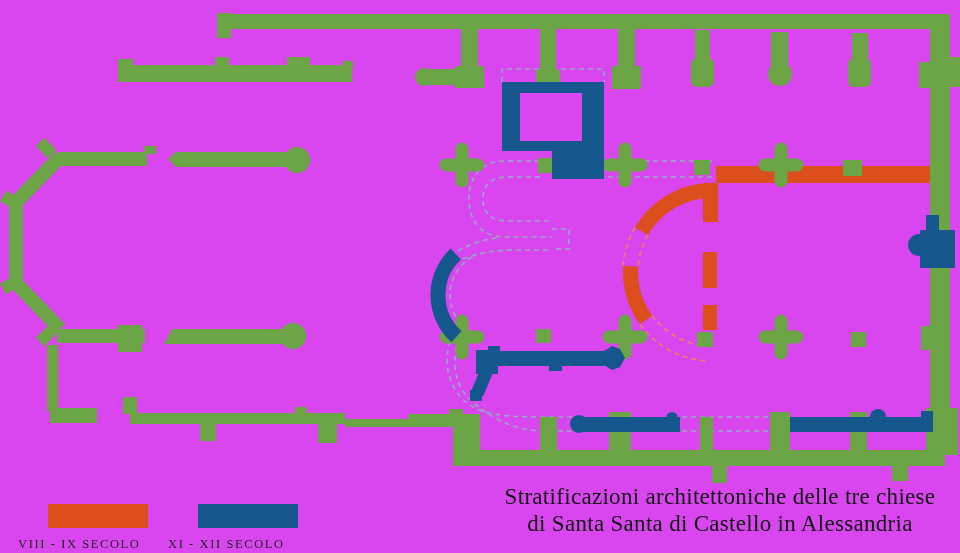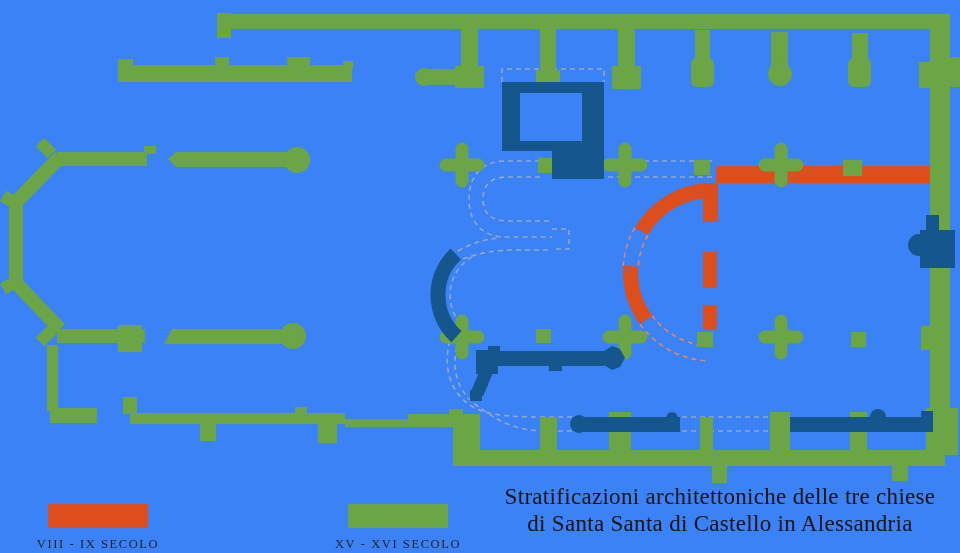--- a/index.html
+++ b/index.html
@@ -1,21 +1,21 @@
 <!DOCTYPE html>
 <html><head>
 <meta charset="utf-8">
 <style>
   html,body{margin:0;padding:0;background:#ffffff;}
-  .stage{position:relative;width:960px;height:553px;background:#3b82f6;overflow:hidden;
+  .stage{position:relative;width:960px;height:553px;background:#d946ef;overflow:hidden;
          font-family:"Liberation Serif", serif;}
   .plan-svg{position:absolute;left:0;top:0;}
   .caption{position:absolute;left:494px;top:483px;width:452px;text-align:center;
            color:#131313;font-size:23px;line-height:1.18;letter-spacing:.3px;}
-  .legend-item{position:absolute;top:504px;width:160px;text-align:center;}
+  .legend-item{position:absolute;top:504px;width:160px;}
   .legend-swatch{width:100px;height:24px;margin:0 auto;}
   .legend-label{margin-top:9px;font-size:12.5px;letter-spacing:1.6px;color:#222;}
   .li-0{left:18px}.li-1{left:168px}.li-2{left:318px}
 </style>
 </head>
 <body>
 
 <div class="stage">
 
   <svg class="plan-svg" width="960" height="553" viewBox="0 0 960 553">
@@ -181,18 +181,18 @@
 
   <div class="caption">
     <div>Stratificazioni architettoniche delle tre chiese</div>
     <div>di Santa Santa di Castello in Alessandria</div>
   </div>
 
   <div class="legend-item li-0">
     <div class="legend-swatch" style="background: rgb(221, 78, 29);"></div>
     <div class="legend-label">VIII - IX SECOLO</div>
   </div>
-  <div class="legend-item li-2">
-    <div class="legend-swatch" style="background: rgb(107, 165, 70);"></div>
-    <div class="legend-label">XV - XVI SECOLO</div>
+  <div class="legend-item li-1">
+    <div class="legend-swatch" style="background: rgb(21, 86, 140);"></div>
+    <div class="legend-label">XI - XII SECOLO</div>
   </div>
 
 </div>
 
 </body></html>

